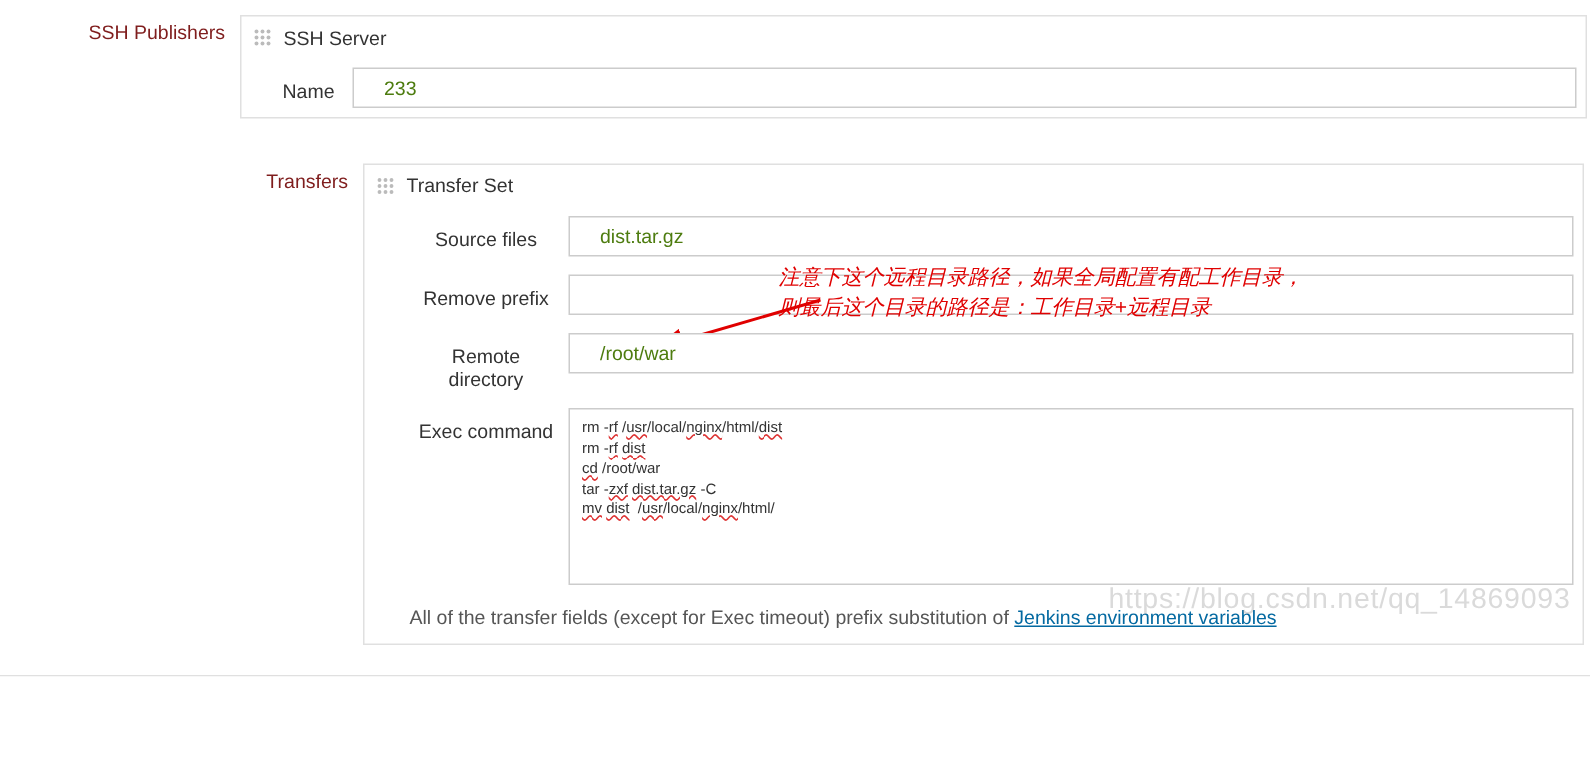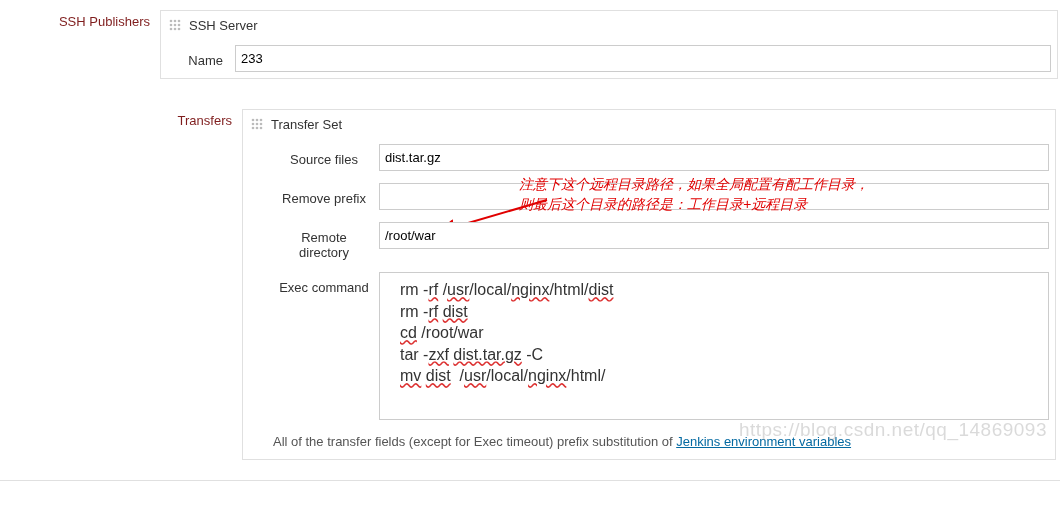--- a/index.html
+++ b/index.html
@@ -67,45 +67,44 @@
     flex: 1;
     min-width: 0;
   }
   .sub-header {
     display: flex;
     align-items: center;
     padding: 6px 6px;
   }
   input[type="text"] {
     width: 100%;
-    padding: 5px 5px;
+    padding: 5px 20px;
     border: 1px solid #ccc;
     font-family: inherit;
     font-size: 13px;
-    color: #000000;
+    color: #4d7c0f;
   }
   .ts-row {
     display: flex;
     align-items: flex-start;
     padding: 6px 6px;
   }
   .ts-label {
     width: 130px;
     text-align: center;
     padding: 8px 10px 0 30px;
     flex-shrink: 0;
   }
   .ts-content {
     flex: 1;
     min-width: 0;
     position: relative;
   }
   .ts-header {
     display: flex;
-    align-items: center;
     padding: 6px 6px;
   }
   .help-text {
     color: #555;
     padding: 8px 6px 10px 30px;
     font-size: 13px;
   }
   .help-text a {
     color: #0369a1;
     text-decoration: underline;
@@ -226,21 +225,21 @@
             <div class="ts-row">
               <div class="ts-label">Remote directory</div>
               <div class="ts-content">
                 <input type="text" value="/root/war" style="">
               </div>
             </div>
 
             <div class="ts-row">
               <div class="ts-label">Exec command</div>
               <div class="ts-content">
-                <div style="border:1px solid #ccc;padding:6px 20px;height:148px;overflow:hidden;font-size:16px;line-height:1.35;">
+                <div style="border:1px solid #ccc;padding:6px 8px;height:118px;overflow:hidden;font-size:10px;line-height:1.35;">
                   <div class="exec-line">rm -<span class="underline-red">rf</span> /<span class="underline-red">usr</span>/local/<span class="underline-red">nginx</span>/html/<span class="underline-red">dist</span></div>
                   <div class="exec-line">rm -<span class="underline-red">rf</span> <span class="underline-red">dist</span></div>
                   <div class="exec-line"><span class="underline-red">cd</span> /root/war</div>
                   <div class="exec-line">tar -<span class="underline-red">zxf</span> <span class="underline-red">dist.tar.gz</span> -C</div>
                   <div class="exec-line"><span class="underline-red">mv</span> <span class="underline-red">dist</span>  /<span class="underline-red">usr</span>/local/<span class="underline-red">nginx</span>/html/</div>
                 </div>
               </div>
             </div>
 
             <div class="help-text">

